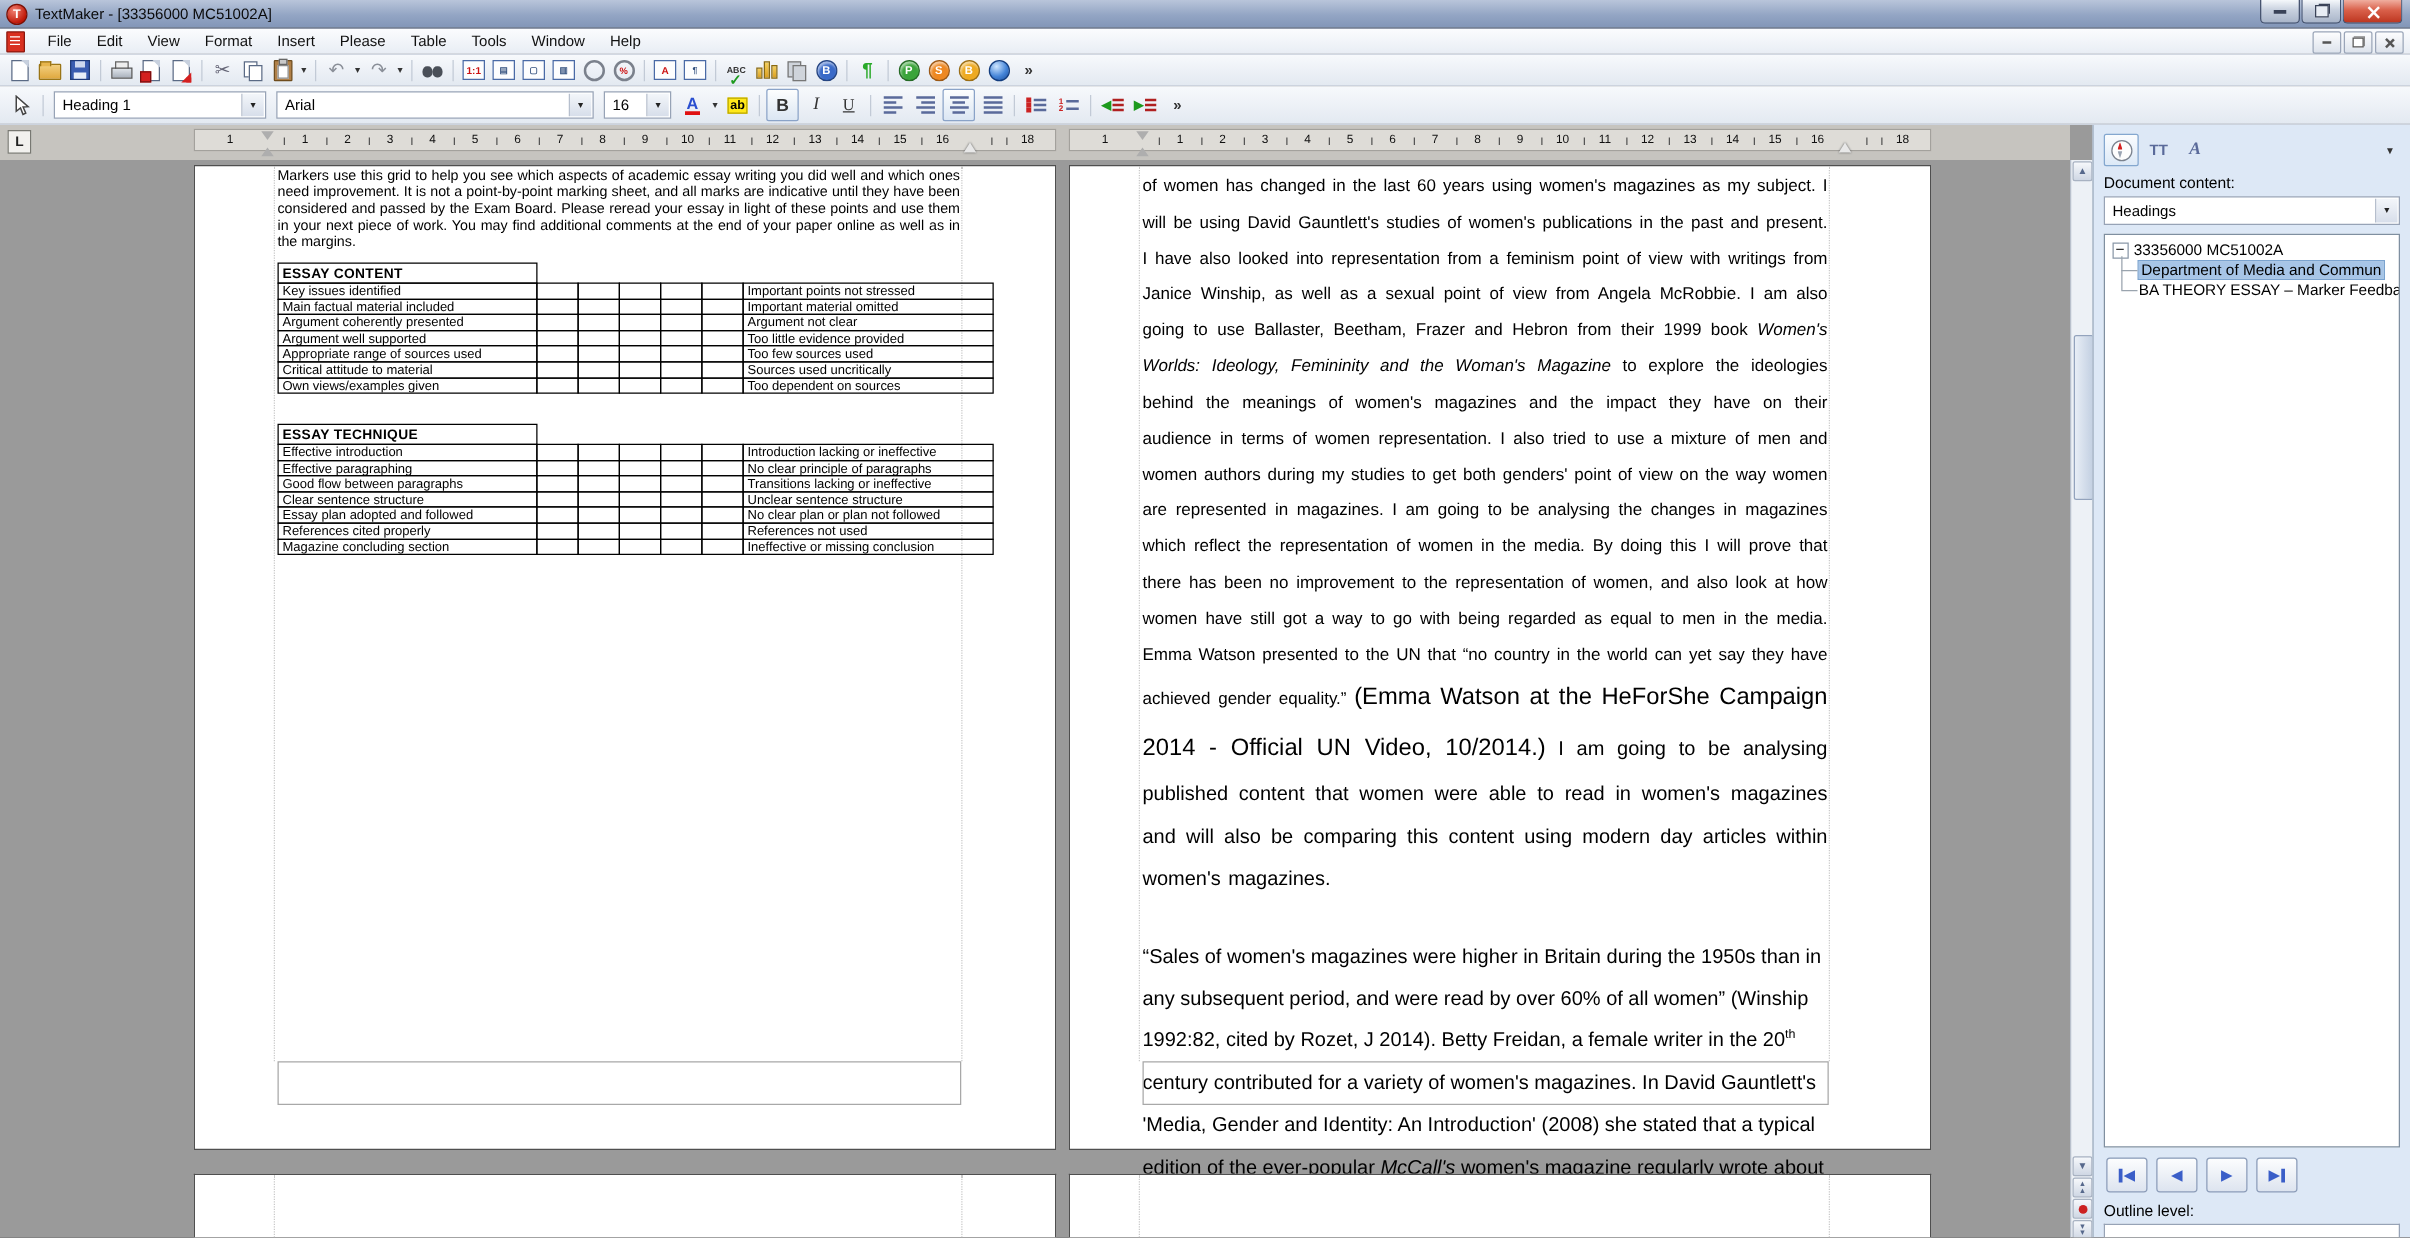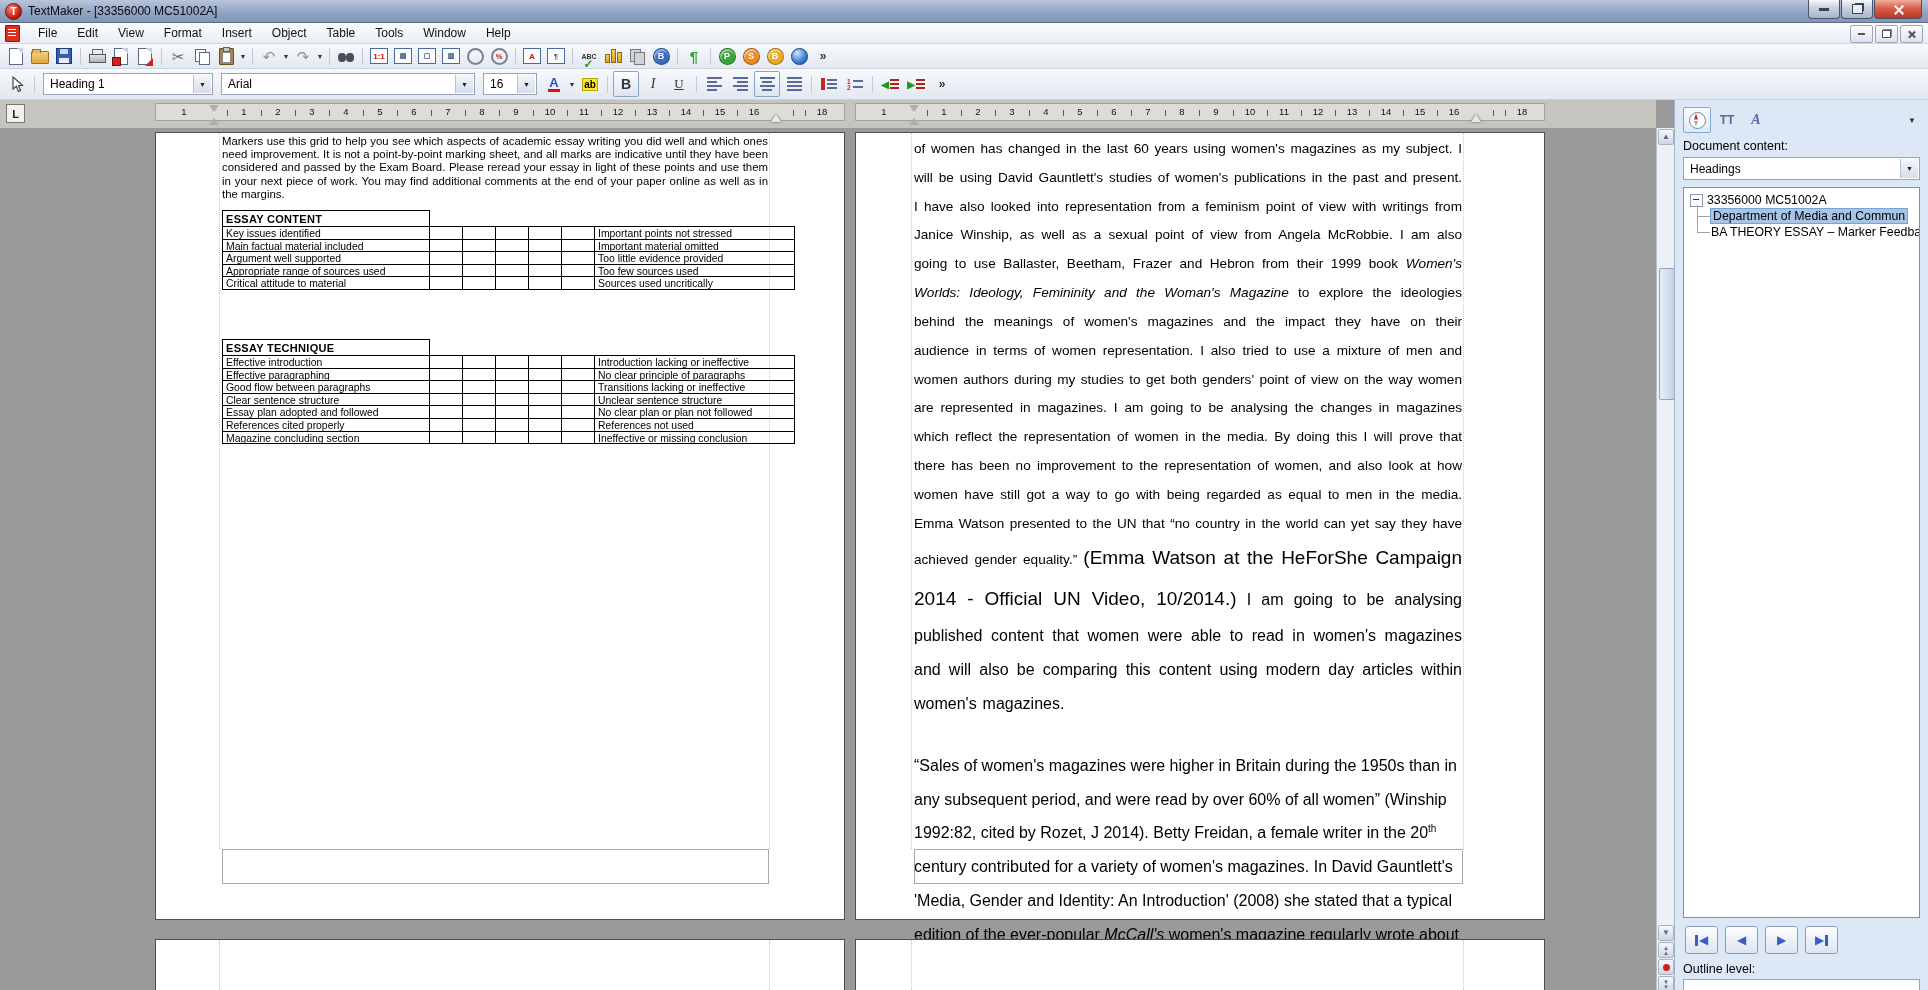--- a/index.html
+++ b/index.html
@@ -208,21 +208,21 @@
   </div>
 
   <div class="menubar">
     <span class="docic"></span>
     <div id="menu-items" style="display:flex;">
         <div class="menu-item">File</div>
         <div class="menu-item">Edit</div>
         <div class="menu-item">View</div>
         <div class="menu-item">Format</div>
         <div class="menu-item">Insert</div>
-        <div class="menu-item">Object</div>
+        <div class="menu-item">Please</div>
         <div class="menu-item">Table</div>
         <div class="menu-item">Tools</div>
         <div class="menu-item">Window</div>
         <div class="menu-item">Help</div>
       </div>
     <div class="mdi">
       <div class="mdibtn">
           <span class="g-min2"></span>
         </div>
       <div class="mdibtn">
@@ -650,20 +650,29 @@
             <div class="t-row">
               <div class="t-cell c-label">Main factual material included</div>
               <div class="t-cell c-chk"></div>
               <div class="t-cell c-chk"></div>
               <div class="t-cell c-chk"></div>
               <div class="t-cell c-chk"></div>
               <div class="t-cell c-chk"></div>
               <div class="t-cell c-right">Important material omitted</div>
             </div>
             <div class="t-row">
+              <div class="t-cell c-label">Argument coherently presented</div>
+              <div class="t-cell c-chk"></div>
+              <div class="t-cell c-chk"></div>
+              <div class="t-cell c-chk"></div>
+              <div class="t-cell c-chk"></div>
+              <div class="t-cell c-chk"></div>
+              <div class="t-cell c-right">Argument not clear</div>
+            </div>
+            <div class="t-row">
               <div class="t-cell c-label">Argument well supported</div>
               <div class="t-cell c-chk"></div>
               <div class="t-cell c-chk"></div>
               <div class="t-cell c-chk"></div>
               <div class="t-cell c-chk"></div>
               <div class="t-cell c-chk"></div>
               <div class="t-cell c-right">Too little evidence provided</div>
             </div>
             <div class="t-row">
               <div class="t-cell c-label">Appropriate range of sources used</div>
@@ -675,20 +684,29 @@
               <div class="t-cell c-right">Too few sources used</div>
             </div>
             <div class="t-row">
               <div class="t-cell c-label">Critical attitude to material</div>
               <div class="t-cell c-chk"></div>
               <div class="t-cell c-chk"></div>
               <div class="t-cell c-chk"></div>
               <div class="t-cell c-chk"></div>
               <div class="t-cell c-chk"></div>
               <div class="t-cell c-right">Sources used uncritically</div>
+            </div>
+            <div class="t-row">
+              <div class="t-cell c-label">Own views/examples given</div>
+              <div class="t-cell c-chk"></div>
+              <div class="t-cell c-chk"></div>
+              <div class="t-cell c-chk"></div>
+              <div class="t-cell c-chk"></div>
+              <div class="t-cell c-chk"></div>
+              <div class="t-cell c-right">Too dependent on sources</div>
             </div>
           </div>
         <div class="ftable" id="technique-table" style="top:206px">
             <div class="t-head">ESSAY TECHNIQUE</div>
             <div class="t-row">
               <div class="t-cell c-label">Effective introduction</div>
               <div class="t-cell c-chk"></div>
               <div class="t-cell c-chk"></div>
               <div class="t-cell c-chk"></div>
               <div class="t-cell c-chk"></div>

